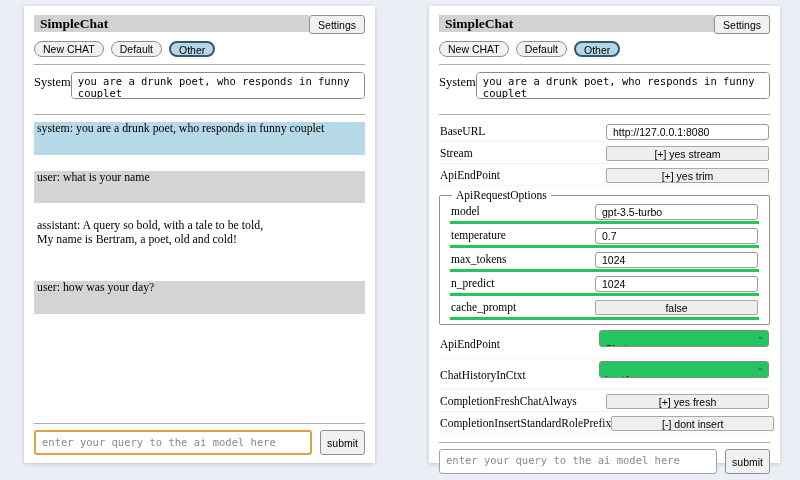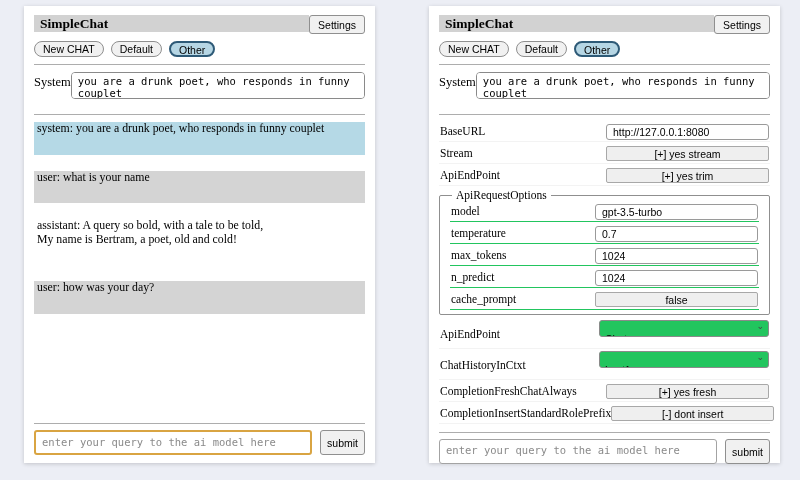--- a/index.html
+++ b/index.html
@@ -102,21 +102,21 @@
   }
   .caret {
     position:absolute; right:5px; top:1px; font-size:9px; color:#444; pointer-events:none;
     font-family:"DejaVu Sans", sans-serif;
   }
   fieldset.opts {
     border:1px solid #8f8f8f; border-radius:2px;
     margin:3px 0 4px 0; padding:0 10px 3px 10px;
   }
   fieldset.opts legend { font-size:11.5px; padding:0 4px; margin-left:2px; }
-  fieldset.opts .srow { border-bottom:1px solid #22c55e; }
+  fieldset.opts .srow { border-bottom:3px solid #22c55e; }
 </style>
 </head>
 <body>
 
 <div class="stage">
 
   <div class="panel left">
     <div class="hdr">
       <div class="title-bar">SimpleChat</div>
       <button class="btn">Settings</button>

